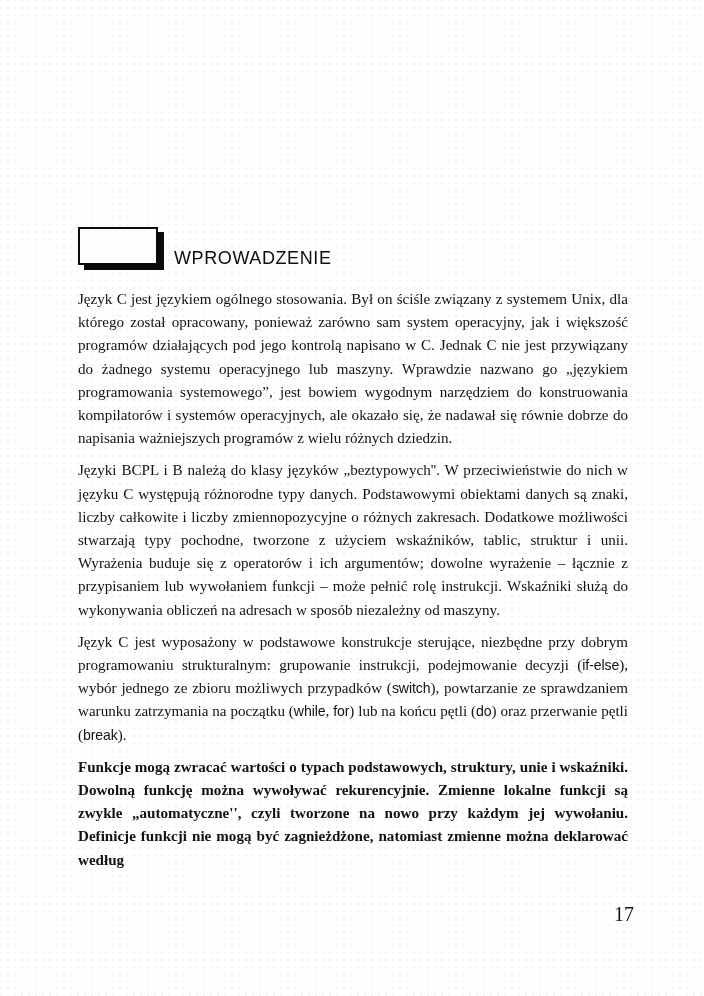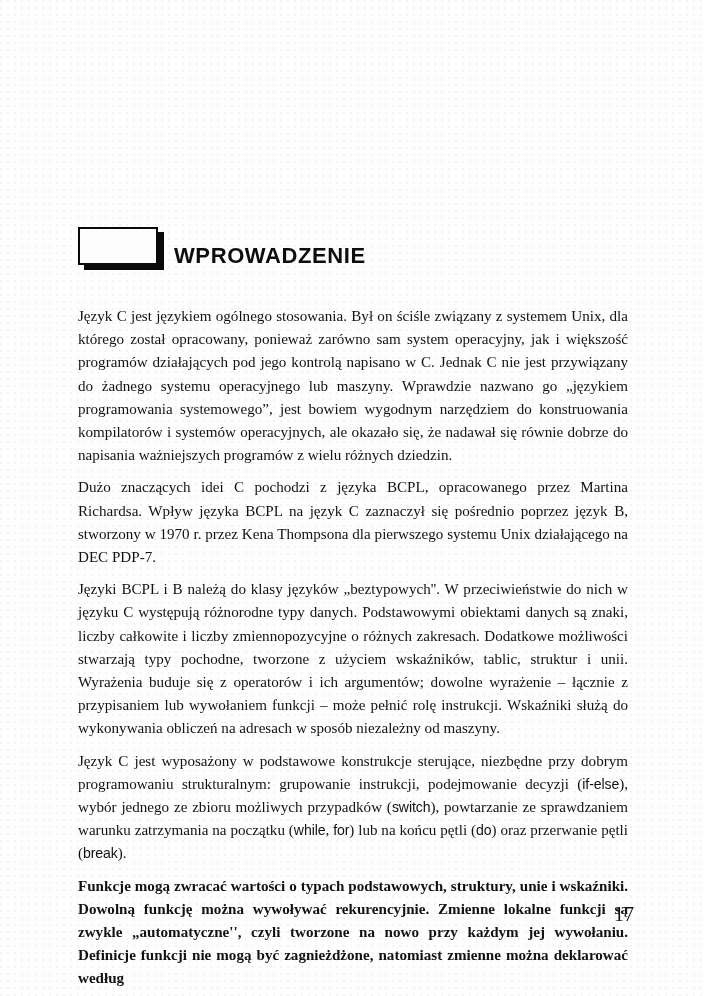--- a/index.html
+++ b/index.html
@@ -60,35 +60,35 @@
     left: 0;
     top: 0;
     width: 76px;
     height: 34px;
     background: #fdfdfd;
     border: 2.5px solid #0a0a0a;
   }
   .chapter-title {
     margin-left: 16px;
     font-family: "Liberation Sans", "DejaVu Sans", sans-serif;
-    font-size: 32px;
+    font-size: 25px;
     letter-spacing: 0.6px;
     line-height: 1;
-    font-weight: 700;
+    font-weight: 400;
     color: #0d0d0d;
     white-space: nowrap;
     font-variant: small-caps;
     text-transform: lowercase;
   }
 
   
   .body-text {
     position: absolute;
     left: 78px;
-    top: 305px;
+    top: 288px;
     width: 550px;
   }
   .body-text p {
     margin: 0 0 9px 0;
     font-size: 15.1px;
     line-height: 23.2px;
     text-align: justify;
     text-justify: inter-word;
     hyphens: manual;
   }
@@ -118,21 +118,20 @@
     <div class="chapter-head">
       <div class="head-mark">
         <div class="shadow"></div>
         <div class="box"></div>
       </div>
       <div class="chapter-title">Wprowadzenie</div>
     </div>
 
     <div class="body-text">
       <p>Język C jest językiem ogólnego stosowania. Był on ściśle związany z systemem Unix, dla którego został opracowany, ponieważ zarówno sam system operacyjny, jak i większość programów działających pod jego kontrolą napisano w C. Jednak C nie jest przywiązany do żadnego systemu operacyjnego lub maszyny. Wprawdzie nazwano go „językiem programowania systemowego”, jest bowiem wygodnym narzędziem do konstruowania kompilatorów i systemów operacyjnych, ale okazało się, że nadawał się równie dobrze do napisania ważniejszych programów z wielu różnych dziedzin.</p>
-      <p>Dużo znaczących idei C pochodzi z języka BCPL, opracowanego przez Martina Richardsa. Wpływ języka BCPL na język C zaznaczył się pośrednio poprzez język B, stworzony w 1970 r. przez Kena Thompsona dla pierwszego systemu Unix działającego na DEC PDP-7.</p>
       <p>Języki BCPL i B należą do klasy języków „beztypowych''. W przeciwieństwie do nich w języku C występują różnorodne typy danych. Podstawowymi obiektami danych są znaki, liczby całkowite i liczby zmiennopozycyjne o różnych zakresach. Dodatkowe możliwości stwarzają typy pochodne, tworzone z użyciem wskaźników, tablic, struktur i unii. Wyrażenia buduje się z operatorów i ich argumentów; dowolne wyrażenie – łącznie z przypisaniem lub wywołaniem funkcji – może pełnić rolę instrukcji. Wskaźniki służą do wykonywania obliczeń na adresach w sposób niezależny od maszyny.</p>
       <p>Język C jest wyposażony w podstawowe konstrukcje sterujące, niezbędne przy dobrym programowaniu strukturalnym: grupowanie instrukcji, podejmowanie decyzji (<code class="mono">if-else</code>), wybór jednego ze zbioru możliwych przypadków (<code class="mono">switch</code>), powtarzanie ze sprawdzaniem warunku zatrzymania na początku (<code class="mono">while</code>, <code class="mono">for</code>) lub na końcu pętli (<code class="mono">do</code>) oraz przerwanie pętli (<code class="mono">break</code>).</p>
       <p>Funkcje mogą zwracać wartości o typach podstawowych, struktury, unie i wskaźniki. Dowolną funkcję można wywoływać rekurencyjnie. Zmienne lokalne funkcji są zwykle „automatyczne'', czyli tworzone na nowo przy każdym jej wywołaniu. Definicje funkcji nie mogą być zagnieżdżone, natomiast zmienne można deklarować według</p>
     </div>
 
     <div class="page-number">17</div>
 
   </div>
 </div>
 

